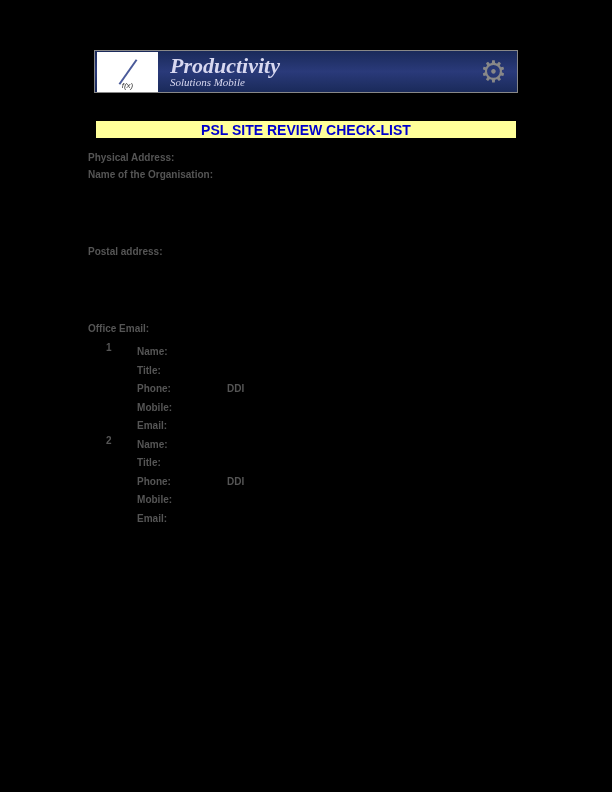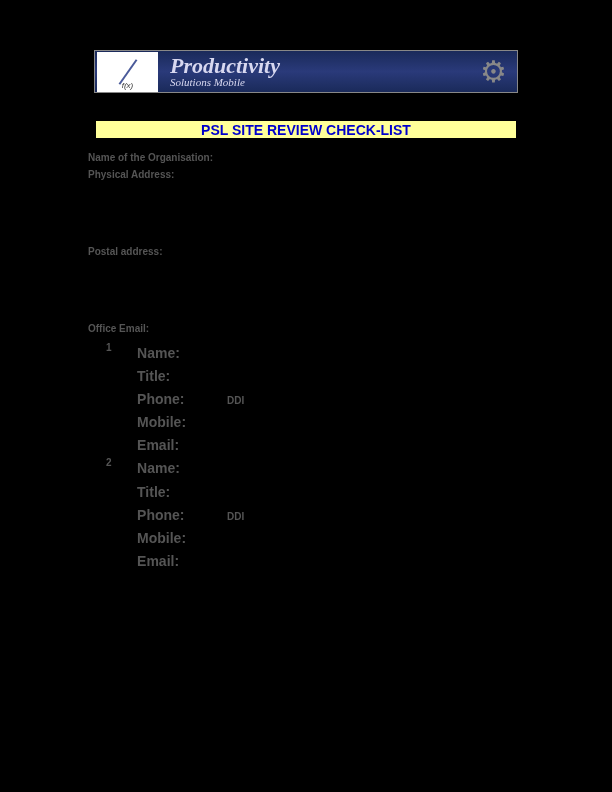--- a/index.html
+++ b/index.html
@@ -128,21 +128,21 @@
     }
     .contact-fields {
       display: inline-block;
     }
     .contact-row {
       line-height: 1.65;
     }
     .contact-label {
       font-weight: bold;
       color: #555;
-      font-size: 14px;
+      font-size: 10px;
       display: inline-block;
       width: 90px;
     }
     .ddi {
       font-weight: bold;
       color: #555;
       font-size: 10px;
     }
   </style>
 </head>
@@ -158,24 +158,24 @@
   </div>
   <div class="banner-gear">⚙</div>
 </div>
 
 <div class="title-bar">
   <span class="title-text">PSL SITE REVIEW CHECK-LIST</span>
 </div>
 
 <div class="content">
   <div class="row">
+      <span class="field-label">Physical Address:</span>
+    </div>
+  <div class="row">
       <span class="field-label">Name of the Organisation:</span>
-    </div>
-  <div class="row">
-      <span class="field-label">Physical Address:</span>
     </div>
   <div class="gap-lg"></div>
   <div class="row">
       <span class="field-label">Postal address:</span>
     </div>
   <div class="gap-lg"></div>
   <div class="row">
       <span class="field-label">Office Email:</span>
     </div>
   <div class="gap-md"></div>

